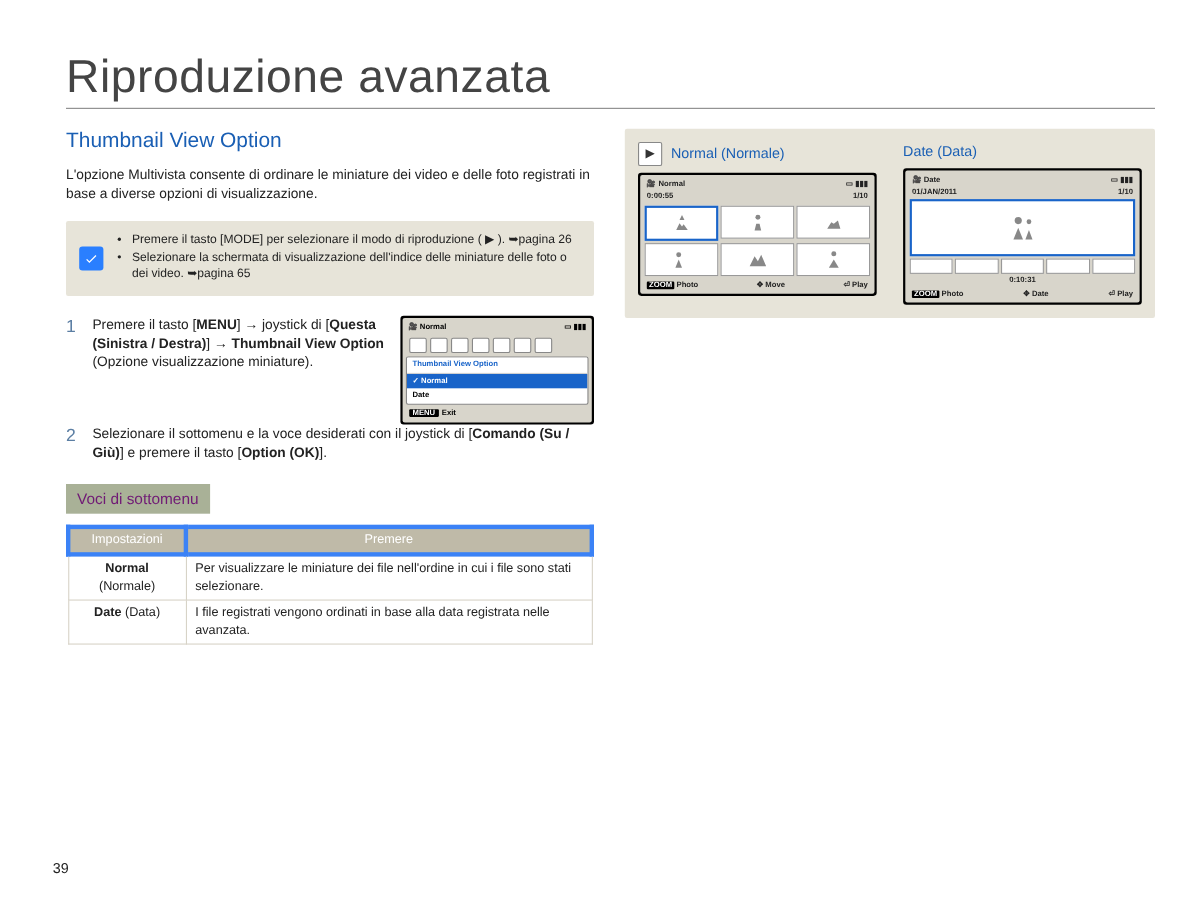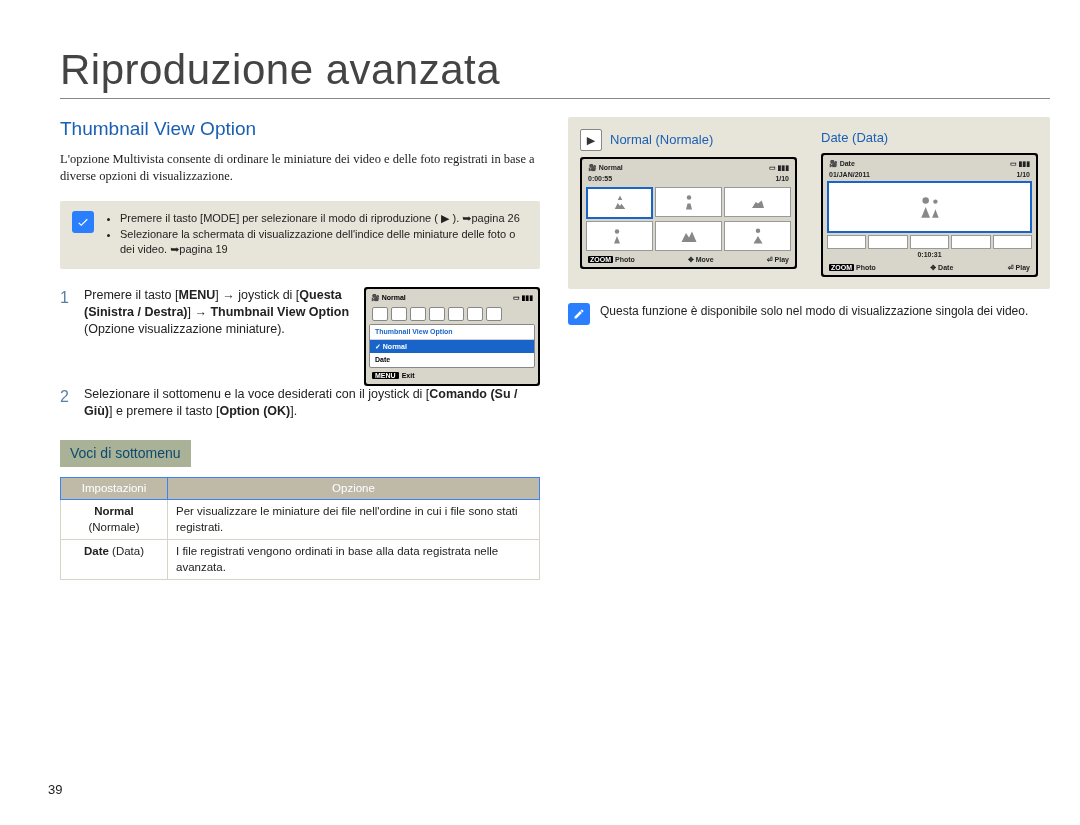--- a/index.html
+++ b/index.html
@@ -44,26 +44,25 @@
   .section-heading {
     color: #1a5fb4;
     font-size: 19px;
     font-weight: 400;
     margin: 0 0 10px 0;
     line-height: 1.25;
   }
   .intro {
     font-size: 12.5px;
     margin: 0 0 16px 0;
-    font-family: Liberation Serif, serif;
   }
   .note-box {
     background: #e7e4d9;
     display: flex;
-    align-items: flex-start;
+    align-items: center;
     gap: 10px;
     padding: 10px 12px;
     border-radius: 2px;
     margin-bottom: 18px;
   }
   .icon-box {
     width: 22px;
     height: 22px;
     border-radius: 3px;
     display: flex;
@@ -174,36 +173,36 @@
     padding: 3px 3px 1px 3px;
     font-weight: bold;
   }
   .mini-footer .tag {
     background: #000; color: #fff; padding: 0 3px; border-radius: 1px; margin-right: 3px;
   }
 
   .sub-heading {
     display: inline-block;
     background: #a9b197;
-    color: #0c4a6e;
+    color: #701a75;
     font-size: 14px;
     padding: 4px 10px;
     margin: 10px 0 10px 0;
   }
   table.settings {
     border-collapse: collapse;
     width: 100%;
     font-size: 11.5px;
   }
   table.settings th {
     background: #bfbaa8;
     color: #fff;
     font-weight: 400;
     padding: 3px 8px;
-    border: 1px solid #3b82f6;
+    border: 4px solid #3b82f6;
     text-align: center;
   }
   table.settings td {
     border: 1px solid #d7d3c7;
     padding: 4px 8px;
     vertical-align: top;
   }
   table.settings td.label {
     width: 90px;
     text-align: center;
@@ -346,21 +345,21 @@
       <p class="intro">L'opzione Multivista consente di ordinare le miniature dei video e delle foto registrati in base a diverse opzioni di visualizzazione.</p>
 
       <div class="note-box">
         <div class="icon-box icon-check">
           <svg viewBox="0 0 24 24">
               <path d="M9 16.2l-3.5-3.5L4 14.1 9 19l11-11-1.4-1.4z"></path>
             </svg>
         </div>
         <ul class="note-list">
           <li>Premere il tasto [MODE] per selezionare il modo di riproduzione ( ▶ ). ➥pagina 26</li>
-          <li>Selezionare la schermata di visualizzazione dell'indice delle miniature delle foto o dei video. ➥pagina 19</li>
+          <li>Selezionare la schermata di visualizzazione dell'indice delle miniature delle foto o dei video. ➥pagina 65</li>
         </ul>
       </div>
 
       <div class="steps-wrap">
         <div class="steps">
           <div class="step">
             <div class="step-num">1</div>
             <div class="step-text">Premere il tasto [<b>MENU</b>] → joystick di [<b>Questa (Sinistra / Destra)</b>] → <b>Thumbnail View Option</b> (Opzione visualizzazione miniature).</div>
           </div>
         </div>
@@ -396,27 +395,27 @@
         <div class="step-num">2</div>
         <div class="step-text">Selezionare il sottomenu e la voce desiderati con il joystick di [<b>Comando (Su / Giù)</b>] e premere il tasto [<b>Option (OK)</b>].</div>
       </div>
 
       <div class="sub-heading">Voci di sottomenu</div>
 
       <table class="settings">
         <thead>
           <tr>
             <th>Impostazioni</th>
-            <th>Opzione</th>
+            <th>Premere</th>
           </tr>
         </thead>
         <tbody>
           <tr>
             <td class="label"><b>Normal</b><br>(Normale)</td>
-            <td>Per visualizzare le miniature dei file nell'ordine in cui i file sono stati registrati.</td>
+            <td>Per visualizzare le miniature dei file nell'ordine in cui i file sono stati selezionare.</td>
           </tr>
           <tr>
             <td class="label"><b>Date</b> (Data)</td>
             <td>I file registrati vengono ordinati in base alla data registrata nelle avanzata.</td>
           </tr>
         </tbody>
       </table>
 
     </div>
 
@@ -521,26 +520,18 @@
                   <span>✥ <span>Date</span></span>
                   <span>⏎ <span>Play</span></span>
                 </div>
               </div>
             </div>
           </div>
 
         </div>
       </div>
 
-      <div class="note-row">
-        <div class="icon-box icon-pencil">
-          <svg viewBox="0 0 24 24">
-              <path d="M3 17.25V21h3.75L17.81 9.94l-3.75-3.75L3 17.25zM20.71 7.04a1 1 0 0 0 0-1.41l-2.34-2.34a1 1 0 0 0-1.41 0l-1.83 1.83 3.75 3.75 1.83-1.83z"></path>
-            </svg>
-        </div>
-        <div>Questa funzione è disponibile solo nel modo di visualizzazione singola dei video.</div>
-      </div>
 
     </div>
   </div>
 
   <div class="page-number">39</div>
 </div>
 
 </body></html>

